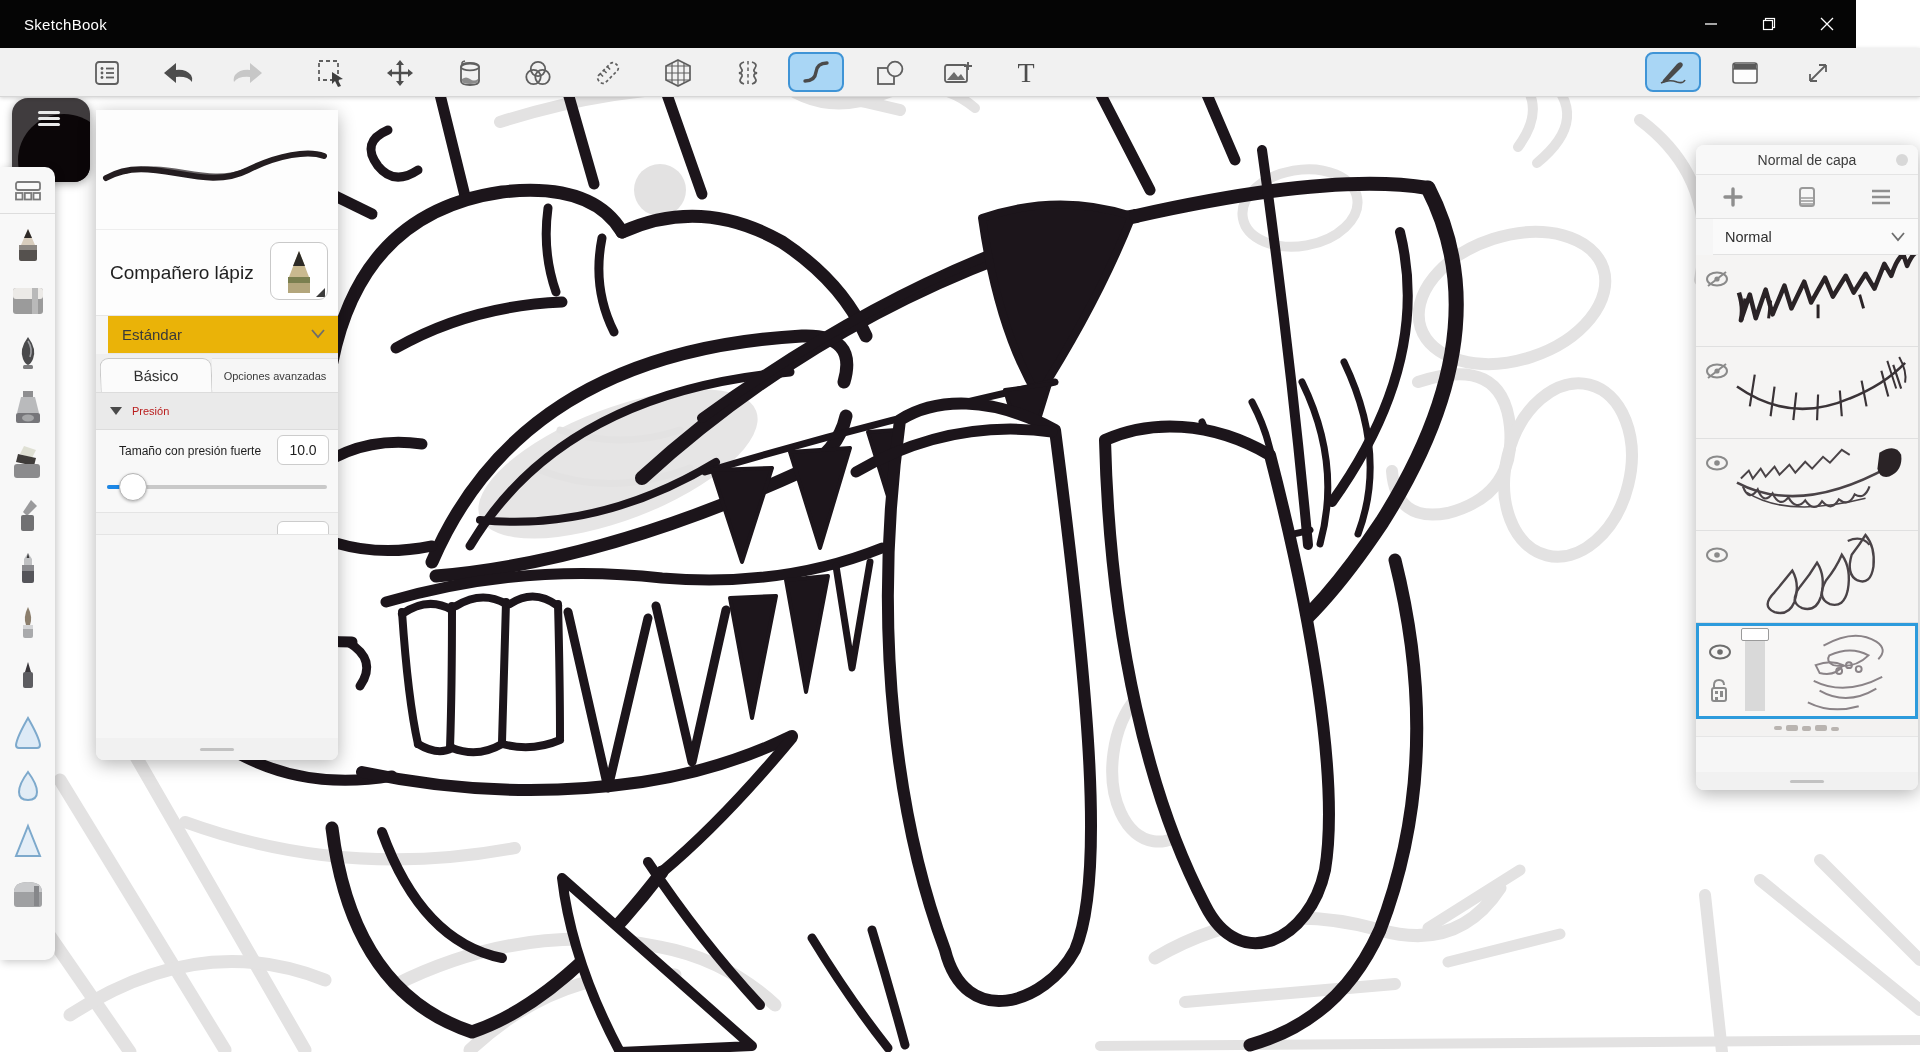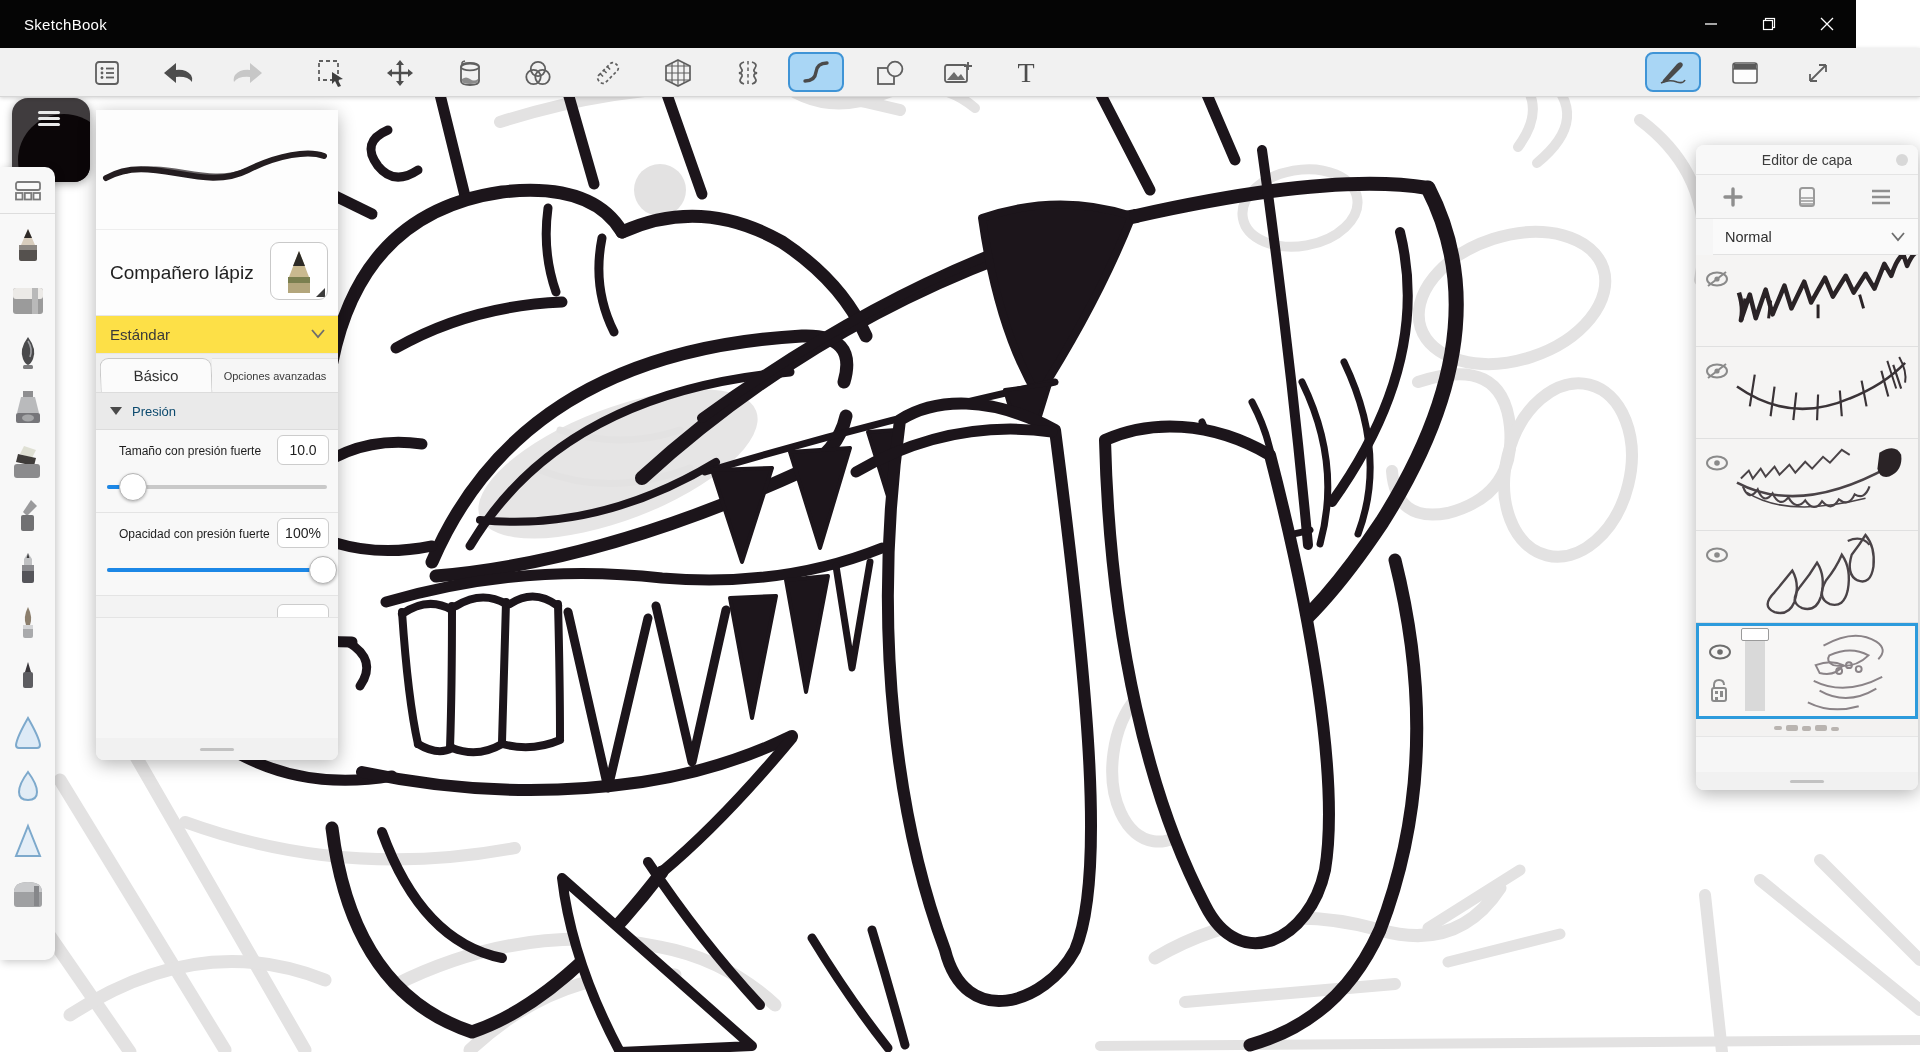--- a/index.html
+++ b/index.html
@@ -54,37 +54,37 @@
 
   .stroke-preview { height:120px; background:#fdfdfd; border-bottom:1px solid #eee; }
 
   .brush-name-row { position:relative; height:86px; background:#fdfdfd; border-bottom:1px solid #e6e6e6; }
   .brush-name { position:absolute; left:14px; top:32px; font-size:19px; color:#1f1f1f; }
   .brush-thumb { position:absolute; right:10px; top:12px; width:58px; height:58px; background:#fff;
     border:1px solid #c9c9c9; border-radius:9px; overflow:hidden; }
   .brush-thumb .corner { position:absolute; right:2px; bottom:2px; width:0; height:0;
     border-left:9px solid transparent; border-bottom:9px solid #3c3c3c; }
 
-  .category-row { position:relative; height:38px; background:#fde047; border-bottom:1px solid #e6e6e6;
-    display:flex; align-items:center; }
+  .category-row { position:relative; height:38px; background:#eab308; border-bottom:1px solid #e6e6e6;
+    display:flex; align-items:center;margin-left:12px; }
   .category-row .cat-label { margin-left:14px; font-size:15px; color:#3a3a3a; }
   .chev { position:absolute; right:12px; top:12px; }
 
   .tabs-row { position:relative; height:38px; background:#efefef; display:flex; align-items:flex-end; }
   .tab-active { width:112px; height:34px; margin-left:4px; background:#fbfbfb; border:1px solid #c8c8c8; border-bottom:none;
     border-radius:9px 9px 0 0; display:flex; align-items:center; justify-content:center;
     font-size:15px; color:#2e2e2e; transform:skewX(2deg); }
   .tab-inactive { flex:1; height:34px; display:flex; align-items:center; justify-content:center;
     font-size:11px; color:#3a3a3a; background:#f6f6f6; border-top:1px solid #e2e2e2; }
 
   .section-bar { position:relative; height:38px; background:#eaeaea; border-top:1px solid #dcdcdc; border-bottom:1px solid #dcdcdc;
     display:flex; align-items:center; }
   .section-bar .tri { width:0; height:0; border-left:6px solid transparent; border-right:6px solid transparent;
     border-top:8px solid #4a4a4a; margin:0 10px 0 14px; }
-  .section-bar .sec-label { font-size:13px; color:#0c4a6e; }
+  .section-bar .sec-label { font-size:11px; color:#b91c1c; }
 
   .ctl-row { position:relative; height:83px; background:#f8f8f8; border-bottom:1px solid #e4e4e4; }
   .ctl-label { position:absolute; left:23px; top:14px; font-size:12px; color:#1e1e1e; }
   .val-box { position:absolute; right:9px; top:5px; width:52px; height:30px; background:#fff; border:1px solid #ccc;
     border-radius:6px; display:flex; align-items:center; justify-content:center; font-size:14px; color:#1e1e1e; }
   .slider { position:absolute; left:11px; right:11px; top:55px; height:4px; background:#c9c9c9; border-radius:2px; }
   .slider .fill { position:absolute; left:0; top:0; height:4px; background:#1c87e6; border-radius:2px; }
   .slider .handle { position:absolute; top:-12px; width:28px; height:28px; border-radius:50%; background:#fff;
     border:1px solid #b5b5b5; box-shadow:0 1px 3px rgba(0,0,0,.25); transform:translateX(-50%); }
   .ctl-partial { height:22px; background:#f3f3f3; overflow:hidden; border-bottom:1px solid #e4e4e4; }
@@ -526,45 +526,35 @@
     <div class="val-box">
         <span>10.0</span>
       </div>
     <div class="slider">
       <div class="fill" style="width: 12%;"></div>
       <div class="handle" style="left: 12%;"></div>
     </div>
   </div>
 
 
-  <div class="ctl-row">
-    <span class="ctl-label">Opacidad con presión fuerte</span>
-    <div class="val-box">
-        <span>100%</span>
-      </div>
-    <div class="slider">
-      <div class="fill" style="width: 98%;"></div>
-      <div class="handle" style="left: 98%;"></div>
-    </div>
-  </div>
 
   <div class="ctl-partial">
     <div style="position:relative;height:83px;">
         <div class="val-box" style="top:8px"></div>
       </div>
   </div>
 
   <div class="panel-footer">
       <div class="grip"></div>
     </div>
 </div>
 
 <div class="panel layer-panel">
   <div class="panel-header" style="height:30px">
-    <span class="ph-title">Editor de capa</span>
+    <span class="ph-title">Normal de capa</span>
     <div class="drag-dot" style="top:9px"></div>
   </div>
 
   <div class="lp-btnrow">
     <div class="lp-btn">
       <svg width="22" height="22">
           <path d="M11 3 V19 M3 11 H19" stroke="#8f8f8f" stroke-width="3.4" stroke-linecap="round"></path>
         </svg>
     </div>
     <div class="lp-btn">

